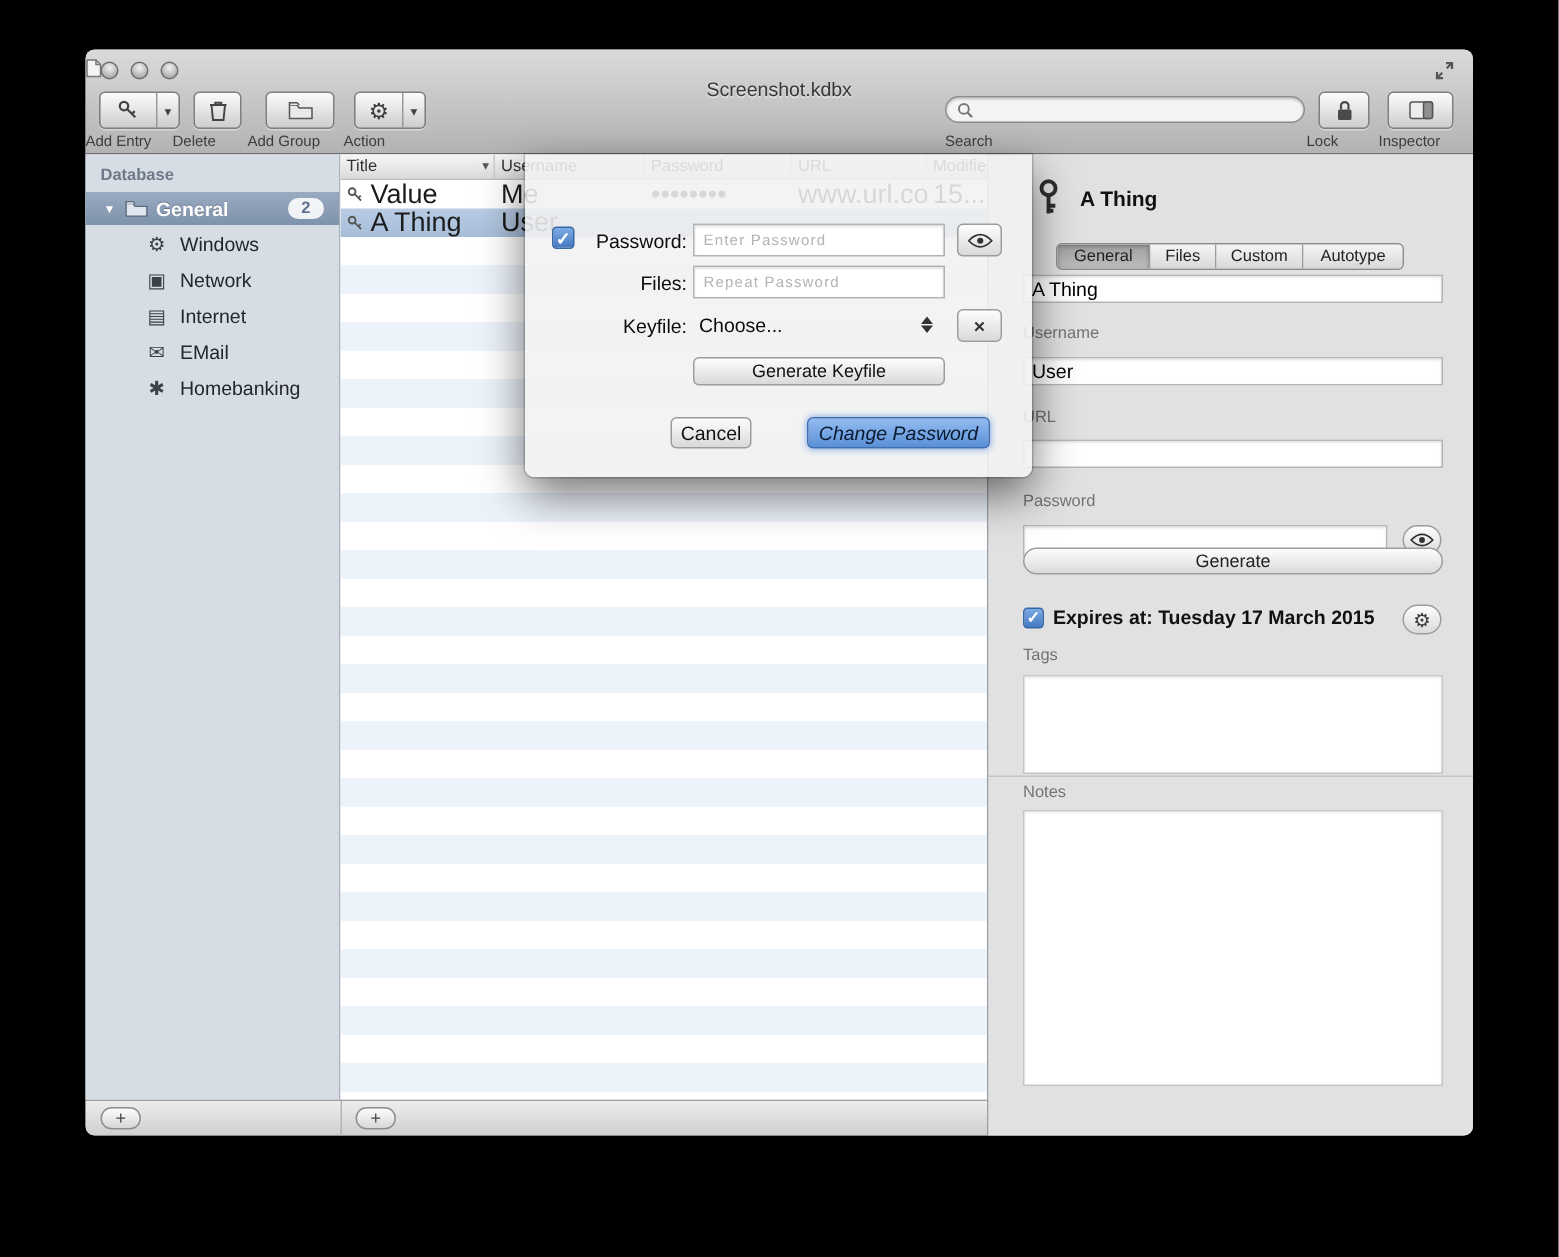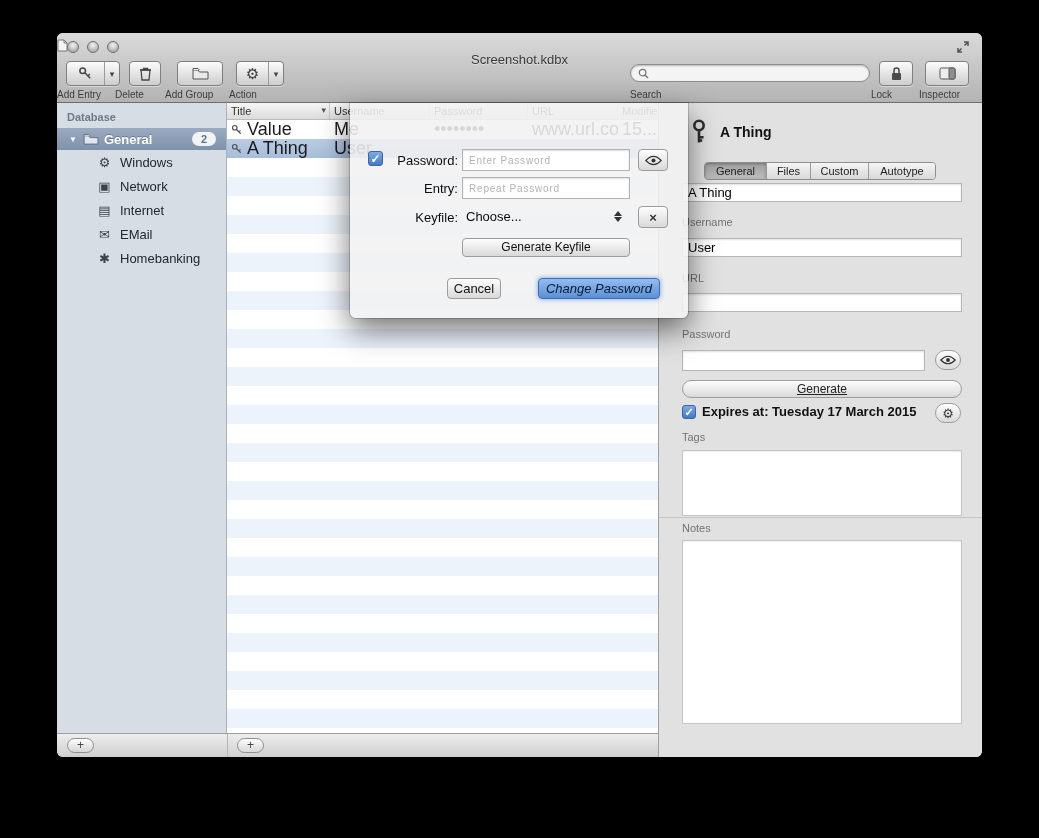--- a/index.html
+++ b/index.html
@@ -336,21 +336,21 @@
 
     <div class="ilabel" style="top:225px;">Password</div>
     <input class="ifield" style="top: 247px; width: 243px; height: 21px;" value="">
     <div class="round-ic-btn" style="top:247px;">
       <svg width="16" height="10" viewBox="0 0 20 12">
           <path d="M1 6 Q10 -3.5 19 6 Q10 15.5 1 6 Z" fill="none" stroke="#333" stroke-width="1.4"></path>
           <circle cx="10" cy="6" r="2.4" fill="#333"></circle>
         </svg>
     </div>
 
-    <div class="pill-btn" style="top:277px;text-decoration:underline;">Generate</div>
+    <div class="pill-btn" style="top:262px;">Generate</div>
 
     <div class="chkrow" style="top:301px; width:280px;">
       <span class="chk">✓</span>
       <span class="chklabel">Expires at: Tuesday 17 March 2015</span>
     </div>
     <div class="round-ic-btn" style="top:300px; font-size:13px; color:#3c3c3c;">
         <span>⚙</span>
       </div>
 
     <div class="ilabel" style="top:328px;">Tags</div>
@@ -366,21 +366,21 @@
     <span class="dcheck">✓</span>
     <div class="dlabel" style="top:50px;">Password:</div>
     <input class="dfield" style="top: 46px;" placeholder="Enter Password">
     <div class="dicon-btn" style="top:46px;">
       <svg width="17" height="11" viewBox="0 0 20 12">
           <path d="M1 6 Q10 -3.5 19 6 Q10 15.5 1 6 Z" fill="none" stroke="#333" stroke-width="1.4"></path>
           <circle cx="10" cy="6" r="2.4" fill="#333"></circle>
         </svg>
     </div>
 
-    <div class="dlabel" style="top:78px;">Entry:</div>
+    <div class="dlabel" style="top:78px;">Files:</div>
     <input class="dfield" style="top: 74px;" placeholder="Repeat Password">
 
     <div class="dlabel" style="top:107px;">Keyfile:</div>
     <div class="dropdown">
       <span>Choose...</span>
       <span class="stepper">
           <i class="up"></i>
           <i class="down"></i>
         </span>
     </div>

